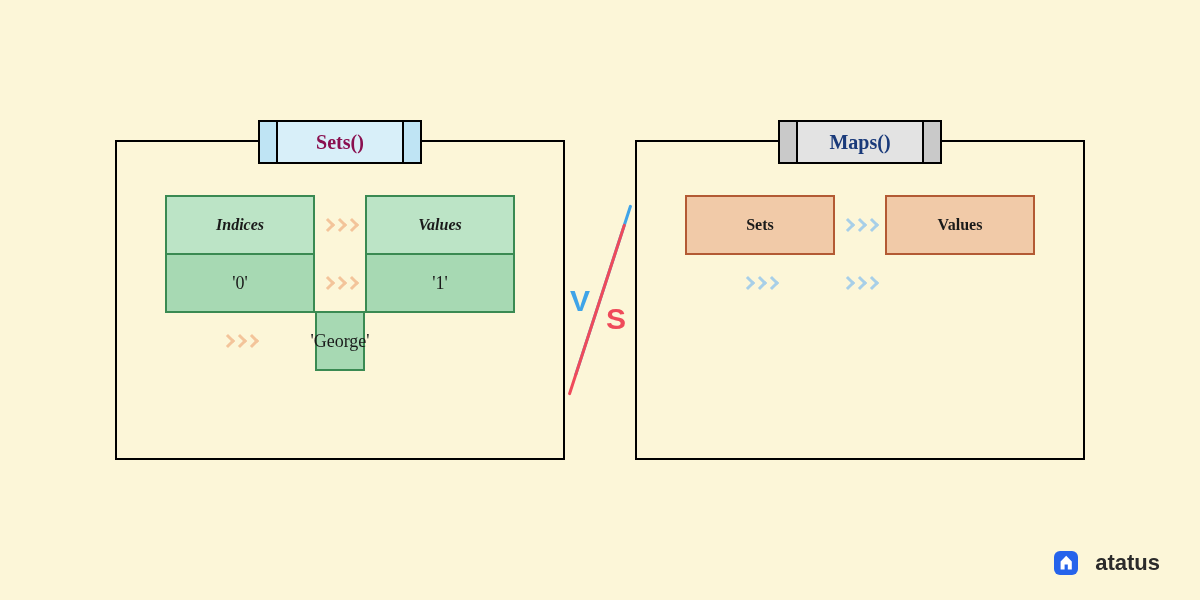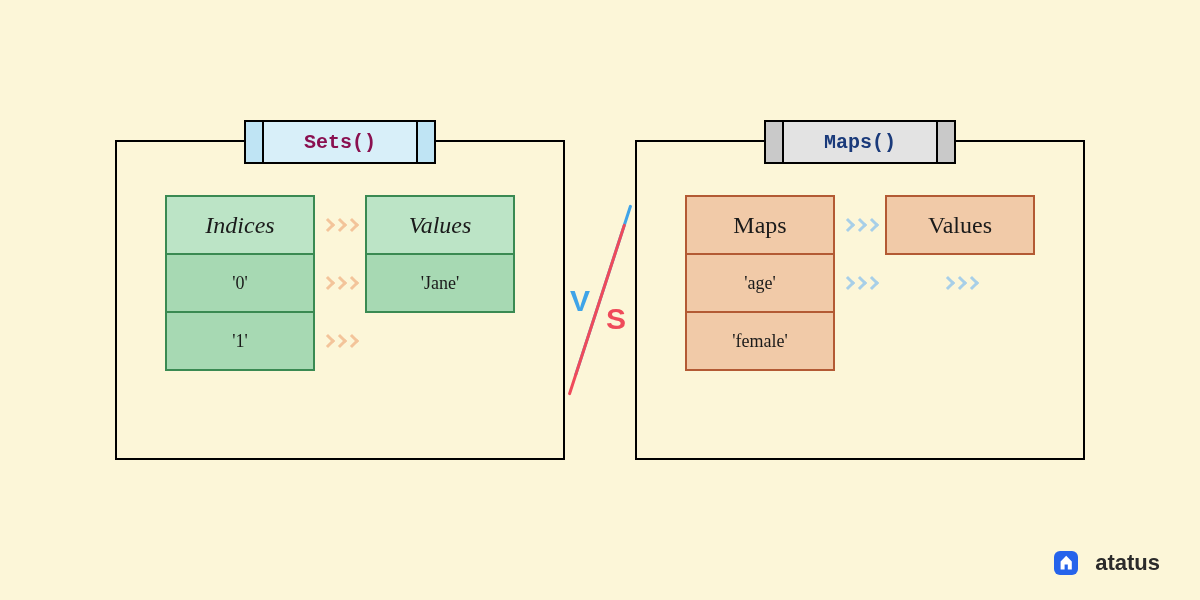--- a/index.html
+++ b/index.html
@@ -36,27 +36,27 @@
     align-items: stretch;
     height: 44px;
     border: 2px solid #000;
   }
   .tab-side {
     width: 18px;
     border-right: 2px solid #000;
   }
   .tab-side.right { border-right: none; border-left: 2px solid #000; }
   .tab-center {
-    width: 152px;
+    width: 124px;
     display: flex;
     align-items: center;
     justify-content: center;
     font-weight: bold;
     font-size: 20px;
-    font-family: Liberation Mono, monospace;
+    font-family: Liberation Serif, serif;
   }
   .tab.sets .tab-side { background: #bfe4f4; }
   .tab.sets .tab-center { background: #d8eff9; color: #8a1050; }
   .tab.maps .tab-side { background: #c9c9c9; }
   .tab.maps .tab-center { background: #e3e3e3; color: #1a3a7a; }
 
   .grid {
     position: absolute;
     top: 55px;
     left: 50%;
@@ -69,21 +69,21 @@
   .cell {
     border: 2px solid;
     display: flex;
     align-items: center;
     justify-content: center;
     font-size: 18px;
     font-family: Georgia, serif;
     color: #1a1a1a;
     margin-top: -2px;
   }
-  .cell.header { font-weight: normal; font-style: italic; font-size: 24px; }
+  .cell.header { font-weight: bold; font-style: italic; font-size: 16px; }
   .panel.sets .cell { background: #a7d9b3; border-color: #3a8a52; }
   .panel.sets .cell:nth-child(1),
   .panel.sets .cell:nth-child(3) { background: #bce4c6; }
   .panel.maps .cell { background: #f1caa8; border-color: #b35a34; }
   .panel.maps .cell.header { font-style: normal; }
 
   .arrow {
     display: flex;
     align-items: center;
     justify-content: center;
@@ -177,59 +177,57 @@
           <span class="chev"></span>
         </div>
       <div class="cell header">Values</div>
 
       <div class="cell">'0'</div>
       <div class="arrow peach">
           <span class="chev"></span>
           <span class="chev"></span>
           <span class="chev"></span>
         </div>
-      <div class="cell">'Jane'</div>
 
       <div class="cell">'1'</div>
       <div class="arrow peach">
           <span class="chev"></span>
           <span class="chev"></span>
           <span class="chev"></span>
         </div>
+      <div class="cell">'George'</div>
     </div>
   </div>
 
   <div class="panel maps">
     <div class="tab maps">
       <div class="tab-side"></div>
       <div class="tab-center">Maps()</div>
       <div class="tab-side right"></div>
     </div>
     <div class="grid">
-      <div class="cell header">Maps</div>
+      <div class="cell header">Sets</div>
       <div class="arrow blue">
           <span class="chev"></span>
           <span class="chev"></span>
           <span class="chev"></span>
         </div>
       <div class="cell header">Values</div>
 
-      <div class="cell">'age'</div>
       <div class="arrow blue">
           <span class="chev"></span>
           <span class="chev"></span>
           <span class="chev"></span>
         </div>
 
       <div class="arrow blue">
           <span class="chev"></span>
           <span class="chev"></span>
           <span class="chev"></span>
         </div>
-      <div class="cell">'female'</div>
     </div>
   </div>
 
   <div class="vs">
     <div class="vs-slash-blue"></div>
     <div class="vs-slash-red"></div>
     <div class="vs-v">V</div>
     <div class="vs-s">S</div>
   </div>
 

